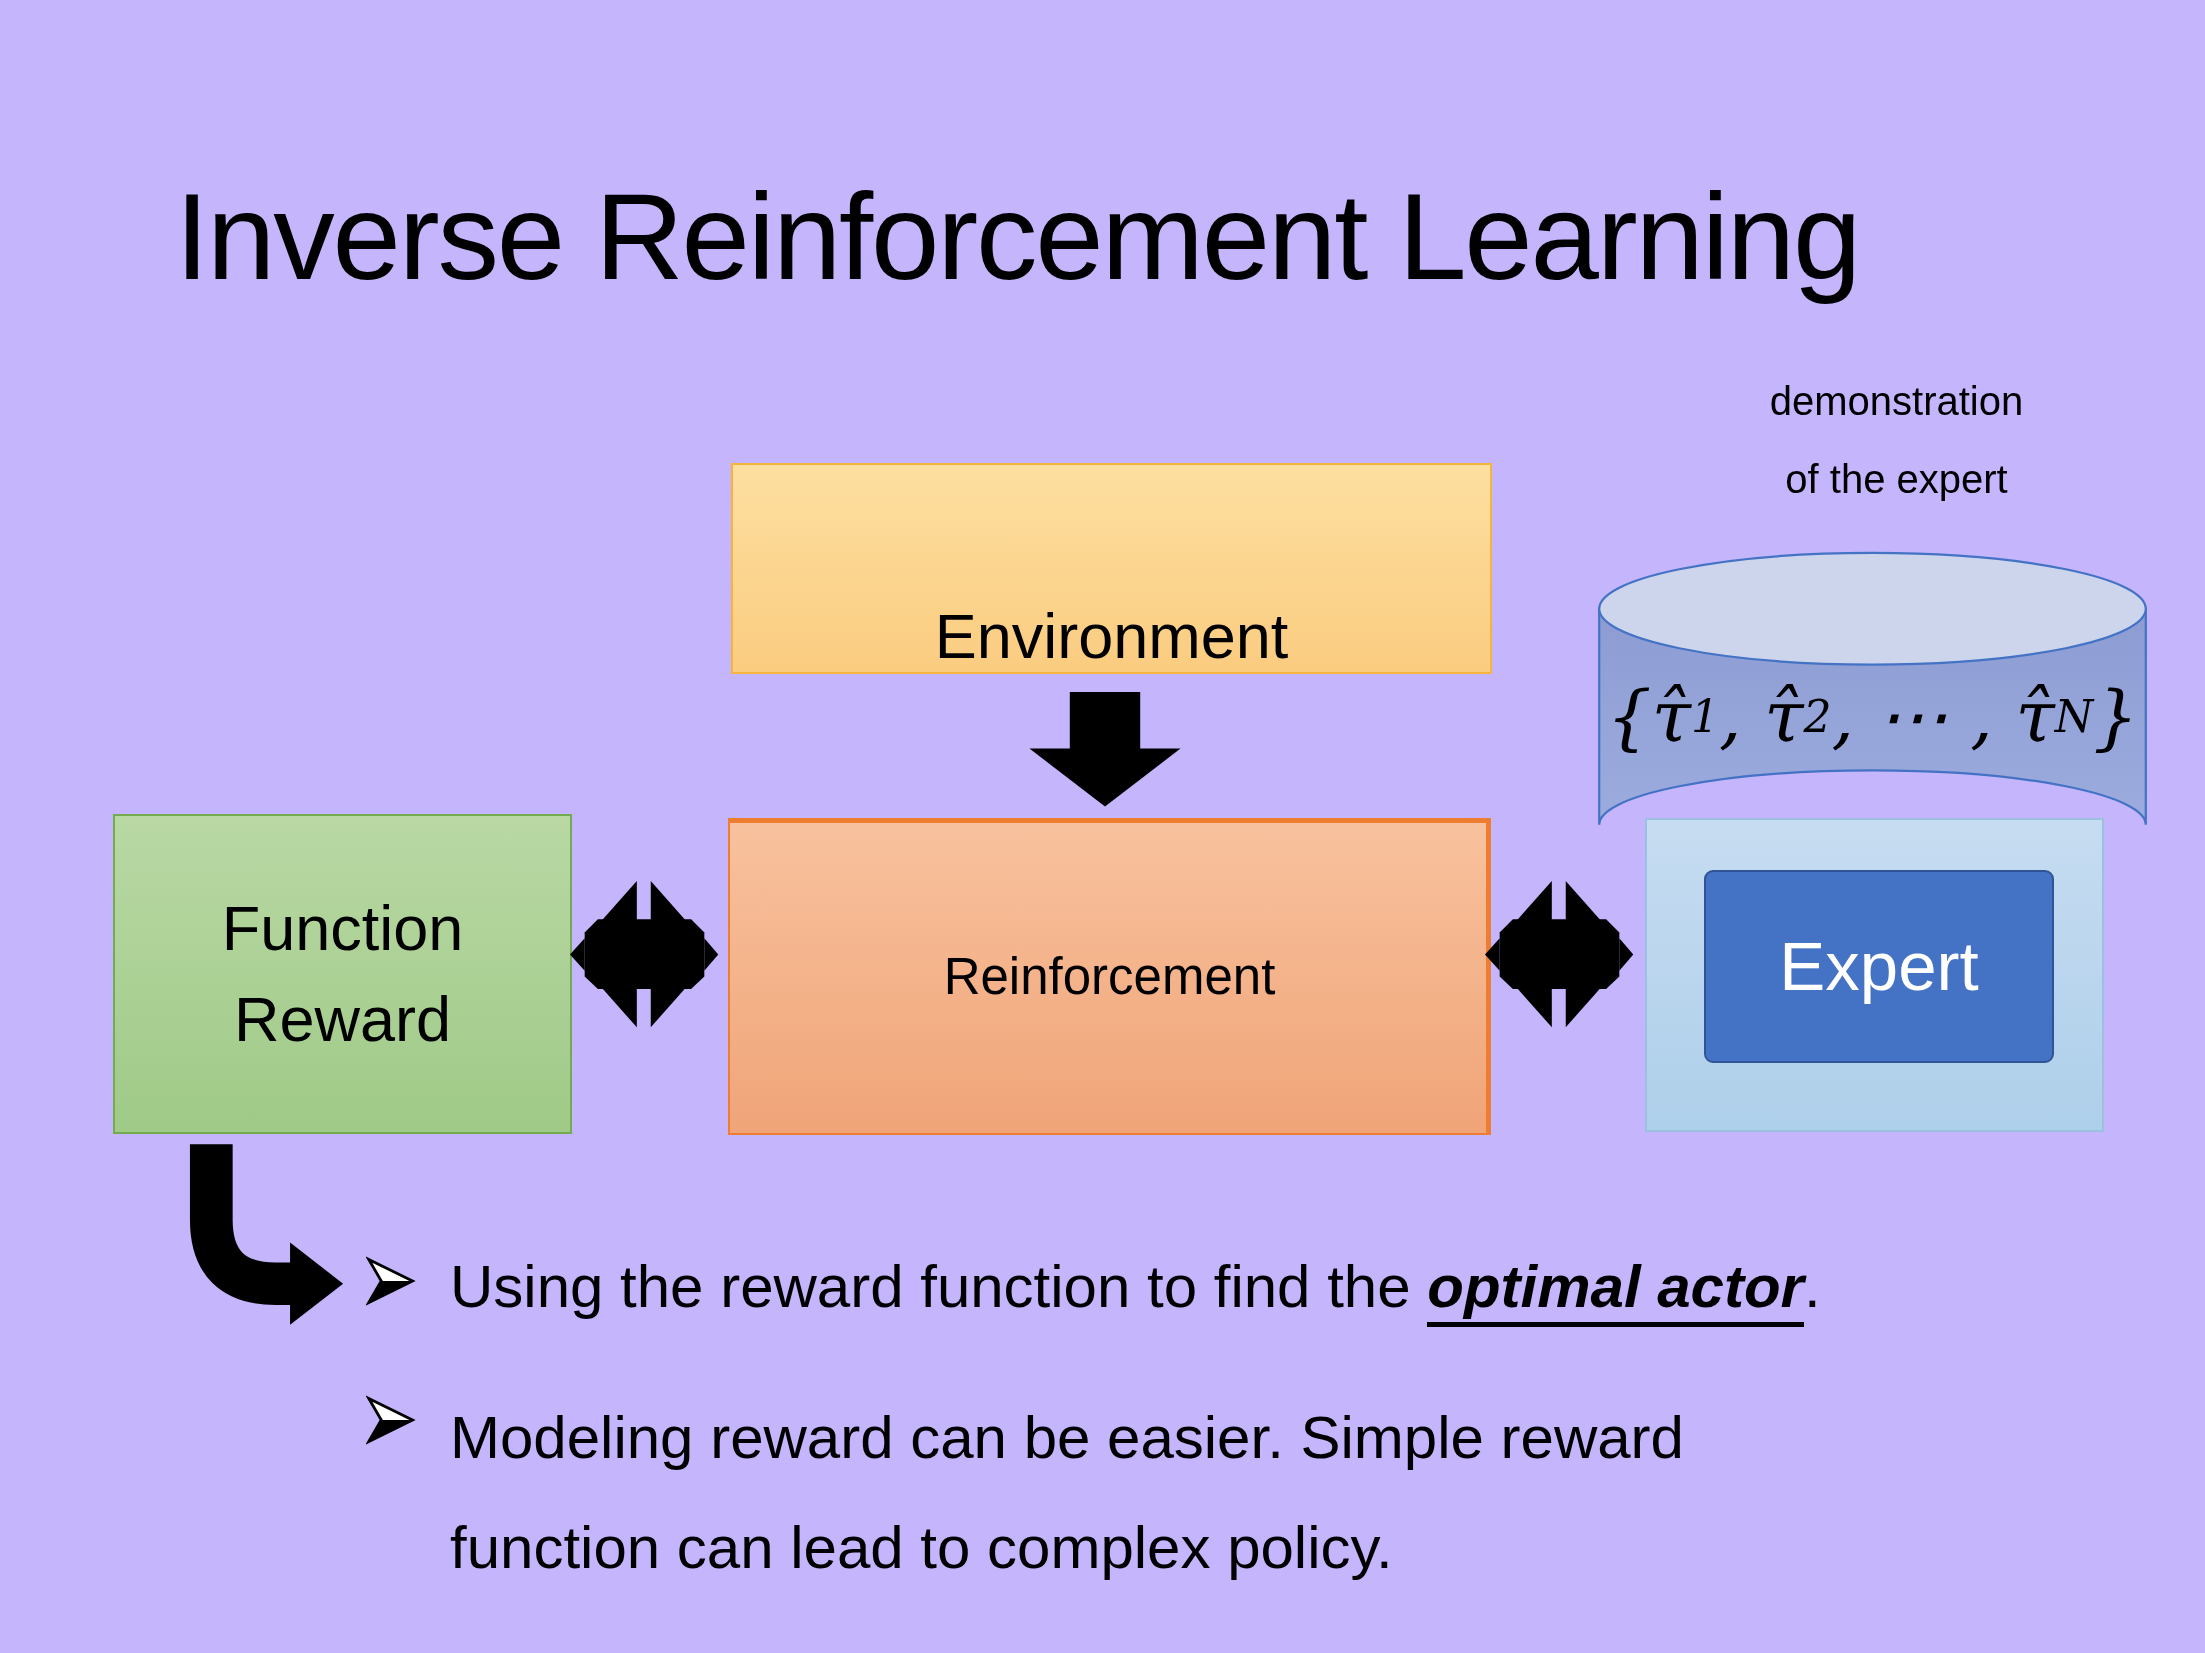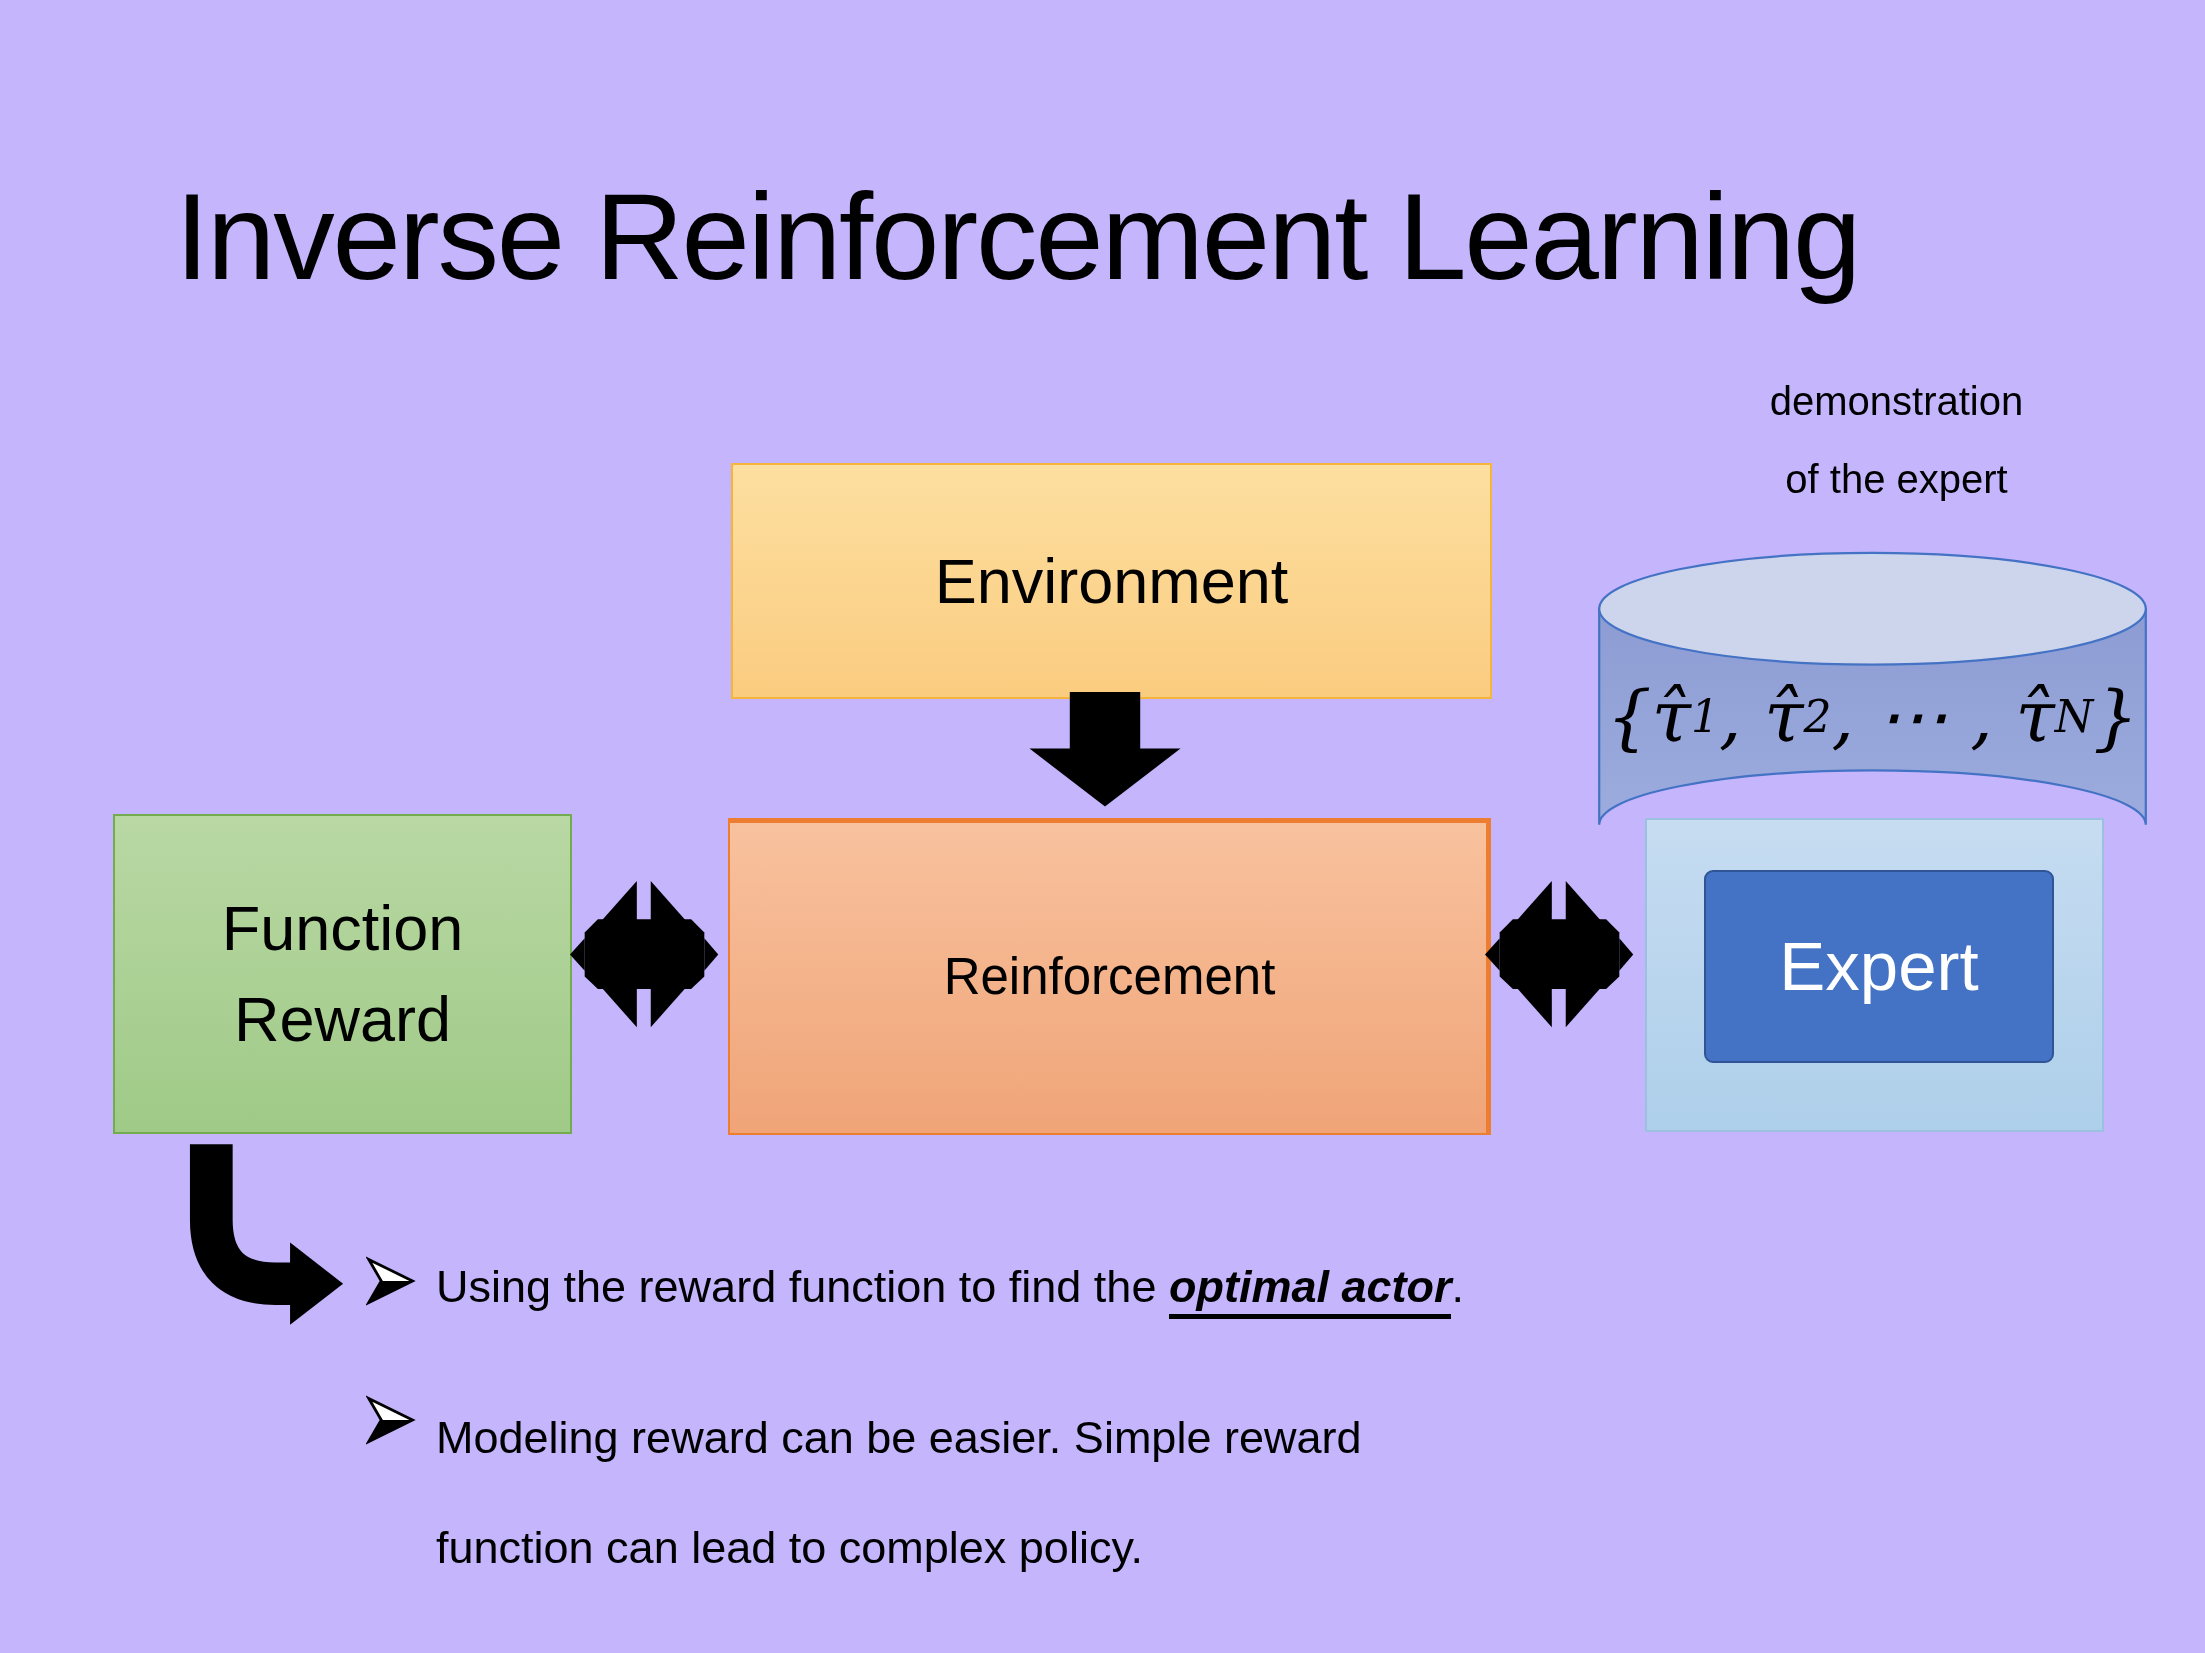--- a/index.html
+++ b/index.html
@@ -15,23 +15,24 @@
   }
   .demo-label{
     position:absolute;left:1588px;top:362px;width:617px;text-align:center;
     font-size:40px;line-height:78px;
   }
   .box{
     position:absolute;display:flex;align-items:center;justify-content:center;
     text-align:center;box-sizing:border-box;
   }
   .env-box{
-    left:731px;top:463px;width:761px;height:236px;font-size:63px;
+    left:731px;top:463px;width:761px;height:211px;font-size:63px;
     background:linear-gradient(180deg,var(--environment-fill-top,#FDDFA0),var(--environment-fill-bottom,#FACC80));
     border:2.9px solid var(--environment-border,#F5B53D);
+    align-items:flex-end;
   }
   .reward-box{
     left:113px;top:814px;width:459px;height:320px;font-size:63px;line-height:91px;
     background:linear-gradient(180deg,var(--reward-fill-top,#B9D8A4),var(--reward-fill-bottom,#9FCA87));
     border:2.9px solid var(--reward-border,#73AC4F);
   }
   .rl-box{
     left:728px;top:818px;width:763px;height:317px;font-size:51px;line-height:110px;
     background:linear-gradient(180deg,var(--rl-fill-top,#F8C29E),var(--rl-fill-bottom,#F0A478));
     border:2.9px solid var(--rl-border,#ED7D31);
@@ -52,21 +53,21 @@
     position:absolute;left:1597px;top:638px;width:551px;height:157px;z-index:4;
     display:flex;align-items:center;justify-content:center;
     font-family:"DejaVu Serif", serif;font-style:italic;font-size:71px;white-space:pre;
   }
   .formula sub{font-size:0.62em;font-style:italic;vertical-align:-0.35em;line-height:0;}
   .down-arrow{left:1028px;top:692px;width:154px;height:116px;}
   .dbl-arrow-left{left:570px;top:881px;width:149px;height:147px;}
   .dbl-arrow-right{left:1485px;top:881px;width:149px;height:147px;}
   .elbow-arrow{left:187px;top:1139px;width:162px;height:191px;}
   .bullet{
-    position:absolute;display:flex;gap:20px;font-size:45px;
+    position:absolute;display:flex;gap:34px;font-size:60px;
   }
   .bullet-1{left:366px;top:1244px;line-height:85px;white-space:nowrap;}
   .bullet-2{left:366px;top:1383px;line-height:110px;}
   .bullet-icon{width:50px;height:50px;flex:none;margin-top:11.8px;}
   .emphasis{
     font-weight:bold;font-style:italic;
     border-bottom:5.9px solid var(--text-color,#000);padding-bottom:1.5px;
   }
   .arrow-fill{fill:var(--arrow-color,#000);}
 </style>

